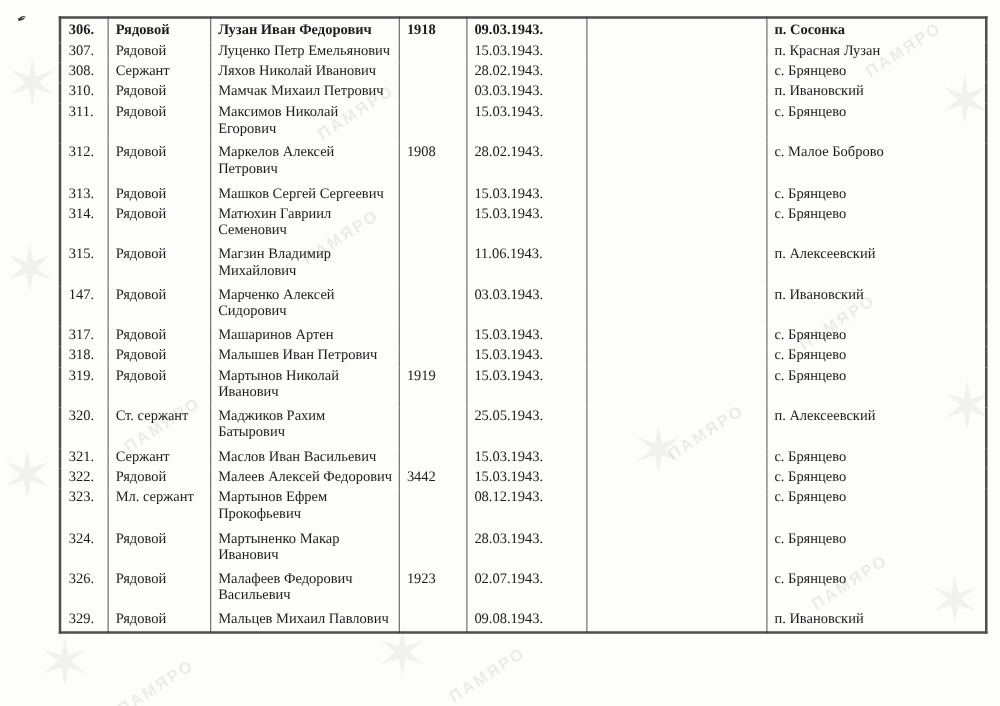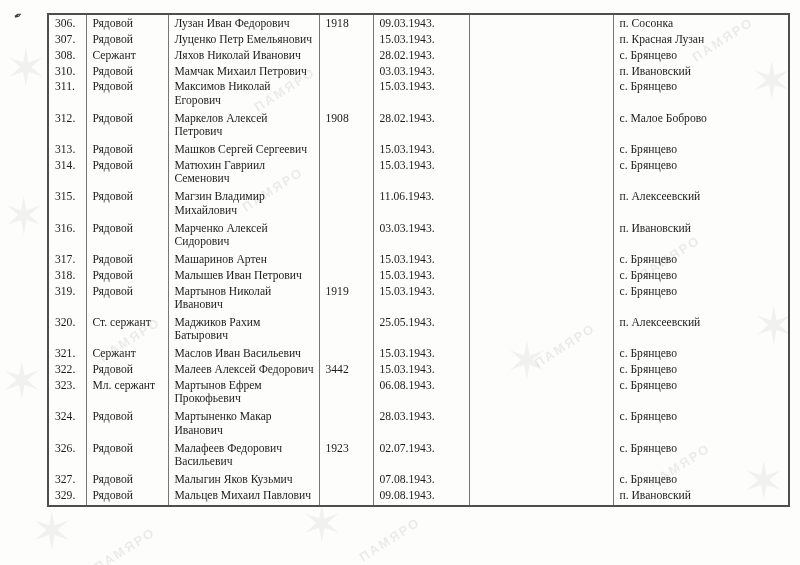--- a/index.html
+++ b/index.html
@@ -32,21 +32,21 @@
     border-left:1px solid #757575;
     vertical-align:top;
     padding:0 3px 0 6px;
     font-size:11.6px;
     line-height:13.25px;
     color:#1c1c1c;
     white-space:pre-line;
     overflow:hidden;
   }
   table.scan tr td:first-child{border-left:none;}
-  table.scan tr:first-child td{padding-top:2px;}
+  table.scan tr:first-child td{padding-top:2px;font-weight:bold;}
   td.c-num{padding-left:5px;}
   td.c-year{padding-left:10px;}
   td.c-place{padding-left:9px;}
   tr.spacer td{height:auto;}
 </style>
 </head>
 <body>
 
 <div class="page">
 
@@ -163,21 +163,21 @@
             <td class="c-num">315.</td>
             <td class="c-rank">Рядовой</td>
             <td class="c-name">Магзин Владимир
 Михайлович</td>
             <td class="c-year"></td>
             <td class="c-died">11.06.1943.</td>
             <td class="c-empty"></td>
             <td class="c-place">п. Алексеевский</td>
           </tr>
           <tr>
-            <td class="c-num">316.</td>
+            <td class="c-num">147.</td>
             <td class="c-rank">Рядовой</td>
             <td class="c-name">Марченко Алексей
 Сидорович</td>
             <td class="c-year"></td>
             <td class="c-died">03.03.1943.</td>
             <td class="c-empty"></td>
             <td class="c-place">п. Ивановский</td>
           </tr>
           <tr>
             <td class="c-num">317.</td>
@@ -234,21 +234,21 @@
             <td class="c-died">15.03.1943.</td>
             <td class="c-empty"></td>
             <td class="c-place">с. Брянцево</td>
           </tr>
           <tr>
             <td class="c-num">323.</td>
             <td class="c-rank">Мл. сержант</td>
             <td class="c-name">Мартынов Ефрем
 Прокофьевич</td>
             <td class="c-year"></td>
-            <td class="c-died">06.08.1943.</td>
+            <td class="c-died">08.12.1943.</td>
             <td class="c-empty"></td>
             <td class="c-place">с. Брянцево</td>
           </tr>
           <tr>
             <td class="c-num">324.</td>
             <td class="c-rank">Рядовой</td>
             <td class="c-name">Мартыненко Макар
 Иванович</td>
             <td class="c-year"></td>
             <td class="c-died">28.03.1943.</td>
@@ -259,29 +259,20 @@
             <td class="c-num">326.</td>
             <td class="c-rank">Рядовой</td>
             <td class="c-name">Малафеев Федорович
 Васильевич</td>
             <td class="c-year">1923</td>
             <td class="c-died">02.07.1943.</td>
             <td class="c-empty"></td>
             <td class="c-place">с. Брянцево</td>
           </tr>
           <tr>
-            <td class="c-num">327.</td>
-            <td class="c-rank">Рядовой</td>
-            <td class="c-name">Малыгин Яков Кузьмич</td>
-            <td class="c-year"></td>
-            <td class="c-died">07.08.1943.</td>
-            <td class="c-empty"></td>
-            <td class="c-place">с. Брянцево</td>
-          </tr>
-          <tr>
             <td class="c-num">329.</td>
             <td class="c-rank">Рядовой</td>
             <td class="c-name">Мальцев Михаил Павлович</td>
             <td class="c-year"></td>
             <td class="c-died">09.08.1943.</td>
             <td class="c-empty"></td>
             <td class="c-place">п. Ивановский</td>
           </tr>
           <tr class="spacer">
             <td></td>

